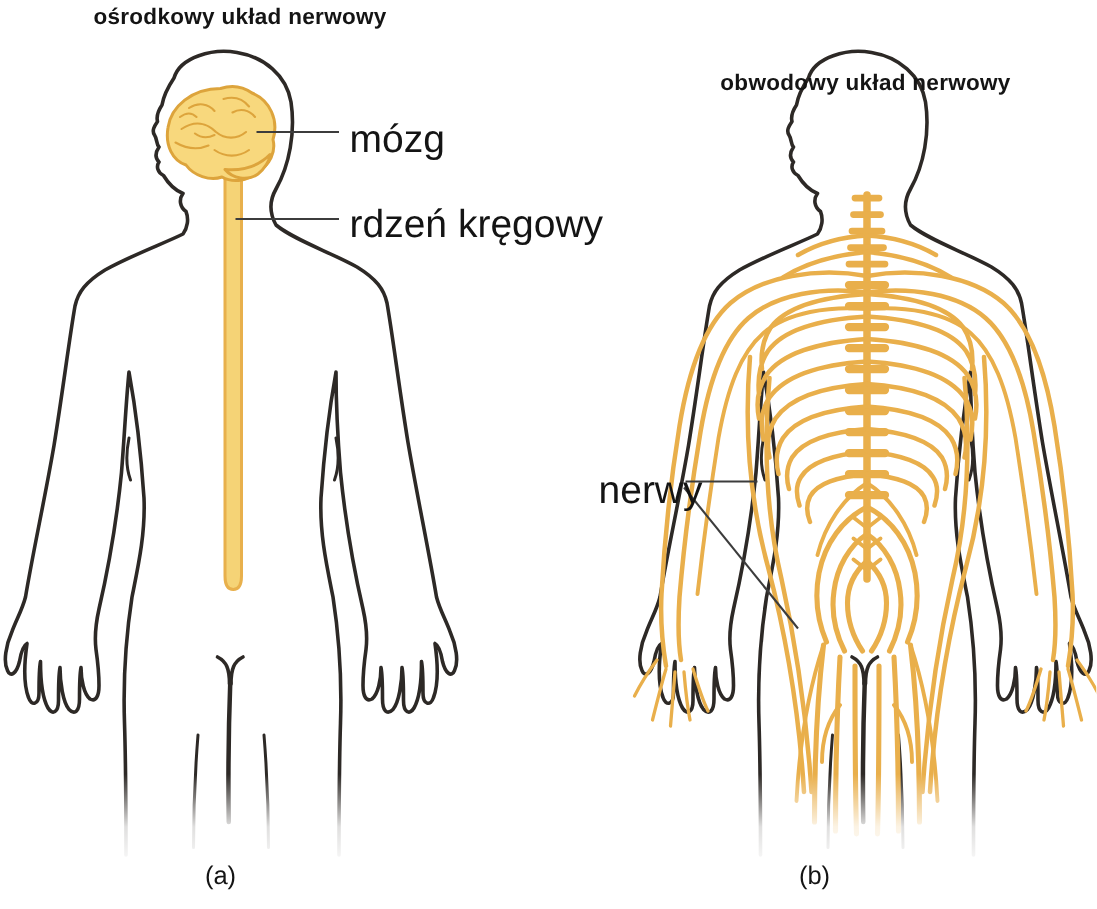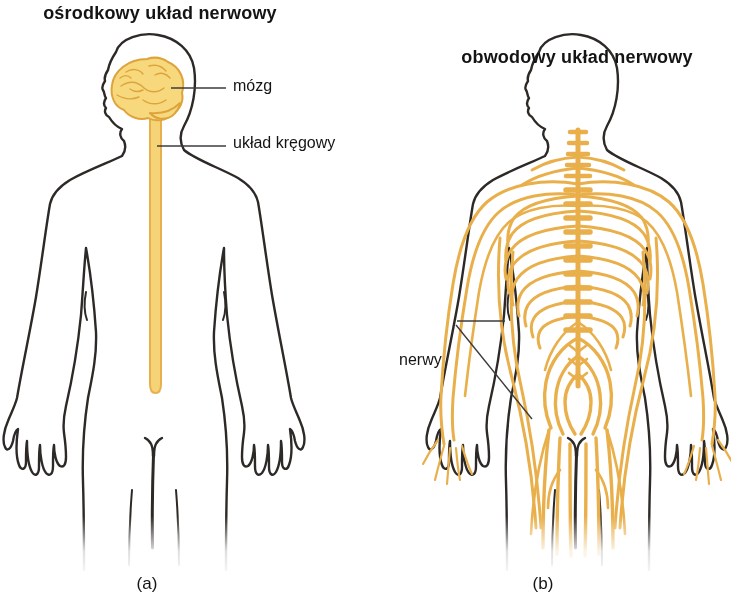--- a/index.html
+++ b/index.html
@@ -5,22 +5,22 @@
   :root{
     --c-outline:#2d2926; --c-nerve:#e9af4b; --c-brain-fill:#f8d87d; --c-brain-stroke:#dda43c;
     --c-cord-fill:#f5d376; --c-cord-stroke:#e8b04c; --c-leader-line:#3c3c3c; --c-text:#141414;
     --c-background:#ffffff;
   }
   html,body{margin:0;padding:0;background:var(--c-background);}
   .stage{position:relative;width:731px;height:606px;background:var(--c-background);overflow:hidden;
          font-family:"Liberation Sans","DejaVu Sans",sans-serif;color:var(--c-text);}
   .stage svg{position:absolute;left:0;top:0;}
   .txt{position:absolute;white-space:nowrap;}
-  .title{font-size:18px;font-weight:bold;text-align:center;letter-spacing:.2px;}
-  .label{font-size:16px;font-weight:normal;}
+  .title{font-size:15px;font-weight:bold;text-align:center;letter-spacing:.2px;}
+  .label{font-size:26px;font-weight:normal;}
   .caption{font-size:17px;text-align:center;}
   .outline{fill:none;stroke:var(--c-outline);stroke-width:2.4;stroke-linecap:round;stroke-linejoin:round;}
   .outline-thin{fill:none;stroke:var(--c-outline);stroke-width:2;stroke-linecap:round;}
   .cleft{fill:none;stroke:var(--c-outline);stroke-linecap:round;}
   .nerve{fill:none;stroke:var(--c-nerve);stroke-linecap:round;stroke-linejoin:round;}
   .brain{fill:var(--c-brain-fill);stroke:var(--c-brain-stroke);stroke-width:2;stroke-linejoin:round;}
   .gyri{fill:none;stroke:var(--c-brain-stroke);stroke-width:1.4;stroke-linecap:round;}
   .cord{fill:var(--c-cord-fill);stroke:var(--c-cord-stroke);stroke-width:2;}
   .leader{stroke:var(--c-leader-line);stroke-width:1.4;fill:none;}
 </style>
@@ -127,18 +127,18 @@
     <path class="leader" d="M 457,321 L 505,321"></path>
     <path class="leader" stroke-width="1.6" d="M 456,325 L 532,419"></path>
 
     <rect x="0" y="516" width="731" height="64" fill="url(#fadeBottom)"></rect>
   </svg>
 
   <div class="txt title" style="left:10px;top:3px;width:300px;">ośrodkowy układ nerwowy</div>
   <div class="txt title" style="left:427px;top:3px;width:300px;margin-top:44px;">obwodowy układ nerwowy</div>
 
   <div class="txt label" style="left:233px;top:77px;">mózg</div>
-  <div class="txt label" style="left:233px;top:134px;">układ kręgowy</div>
-  <div class="txt label" style="left:399px;top:311px;margin-top:40px;">nerwy</div>
+  <div class="txt label" style="left:233px;top:134px;">rdzeń kręgowy</div>
+  <div class="txt label" style="left:399px;top:311px;">nerwy</div>
 
   <div class="txt caption" style="left:129px;top:574px;width:36px;">(a)</div>
   <div class="txt caption" style="left:525px;top:574px;width:36px;">(b)</div>
 </div>
 
 </body></html>

